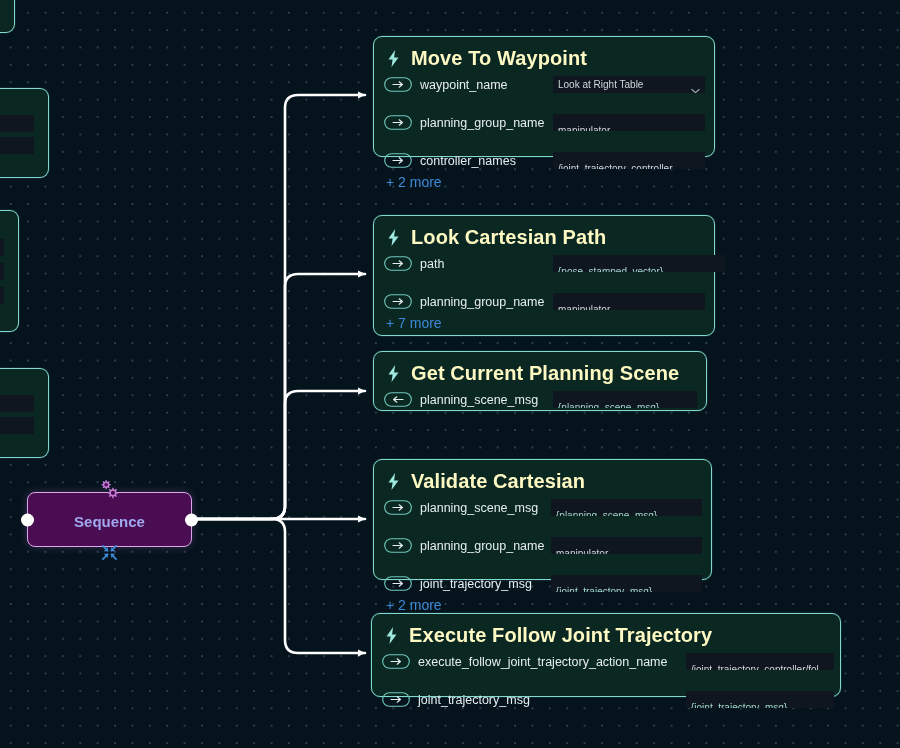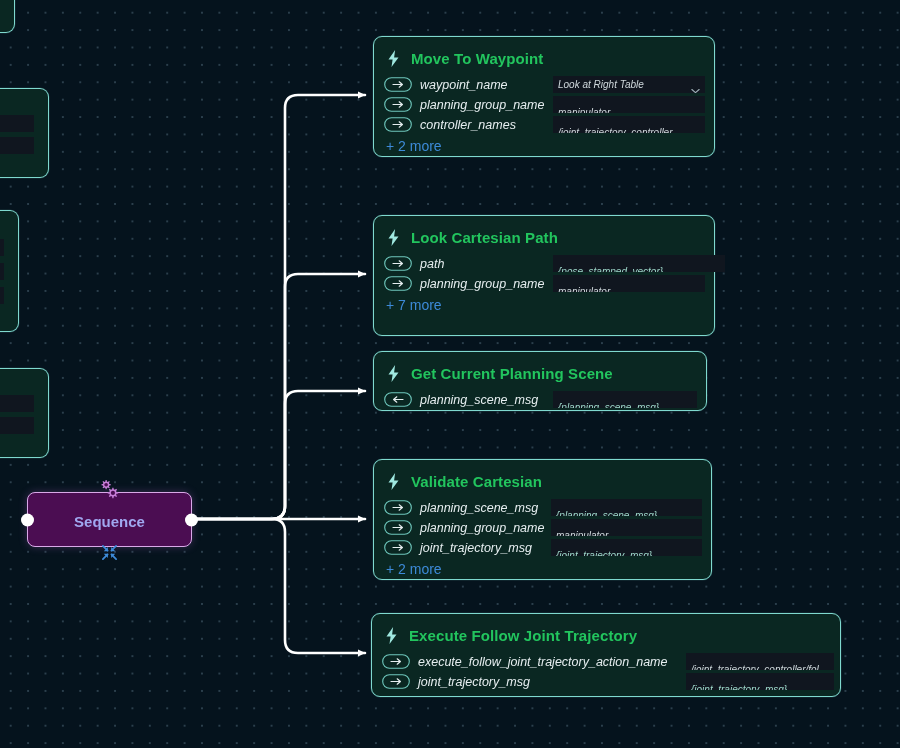--- a/index.html
+++ b/index.html
@@ -27,24 +27,24 @@
     border:1.4px solid #7fd9cf;
     border-radius:9px;
     box-sizing:border-box;
     padding:8px 10px 6px 10px;
     box-shadow:0 0 0 0.5px rgba(127,217,207,.18);
   }
   .node.clipped{border-left:none;border-top-left-radius:0;border-bottom-left-radius:0;}
   .node-head{display:flex;align-items:center;gap:10px;height:24px;margin:1px 0 5px 2px;}
   .bolt{width:15px;height:17px;flex:0 0 auto;}
   .node-title{
-    color:#22c55e;font-size:15px;font-weight:bold;
+    color:#fef9c3;font-size:20px;font-weight:bold;
     letter-spacing:.1px;white-space:nowrap;
   }
-  .rows{display:flex;flex-direction:column;gap:1px;font-style:italic;}
+  .rows{display:flex;flex-direction:column;gap:19px;}
   .row{display:flex;align-items:center;height:19px;}
   .port{
     width:28px;height:15px;flex:0 0 auto;margin-right:8px;
   }
   .pname{
     color:#e6eef0;font-size:12.5px;white-space:nowrap;
     flex:0 0 auto;
   }
   .pval{
     background:#10161f;color:#cfd8dc;font-size:10px;

